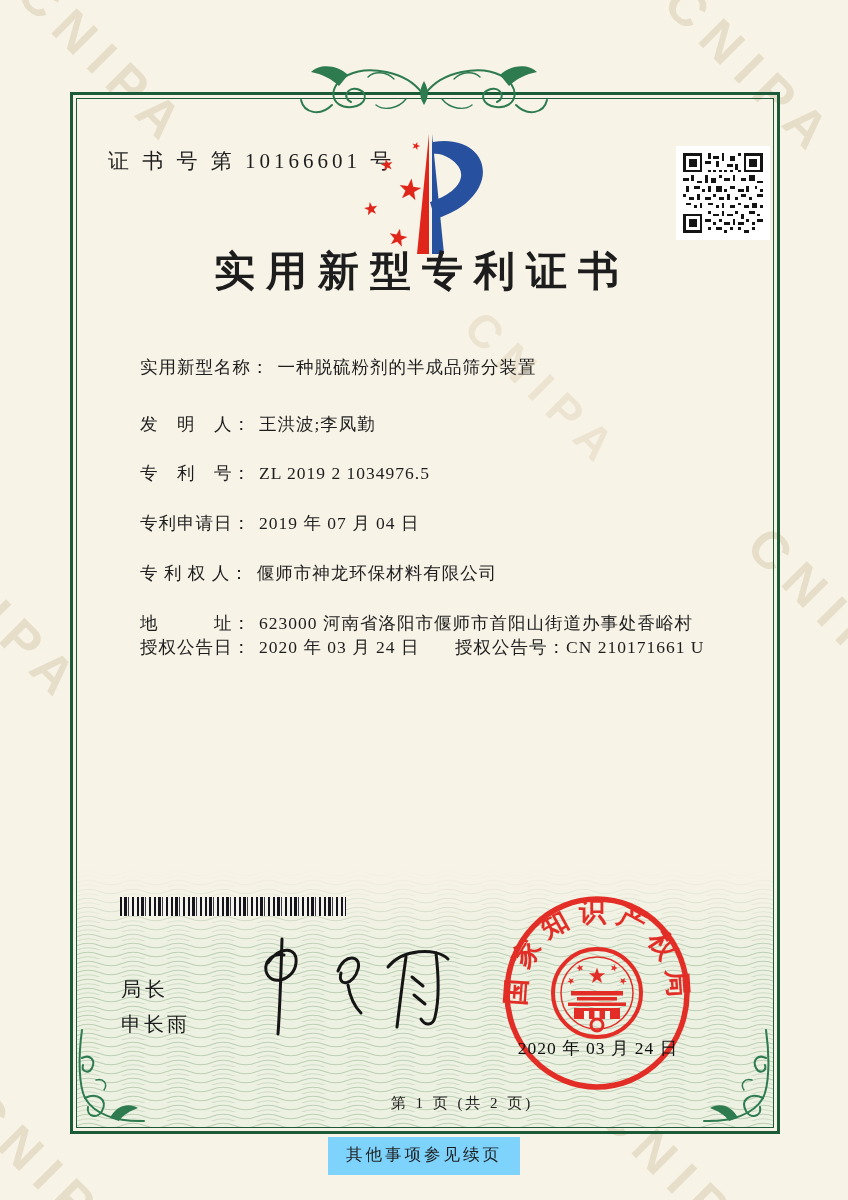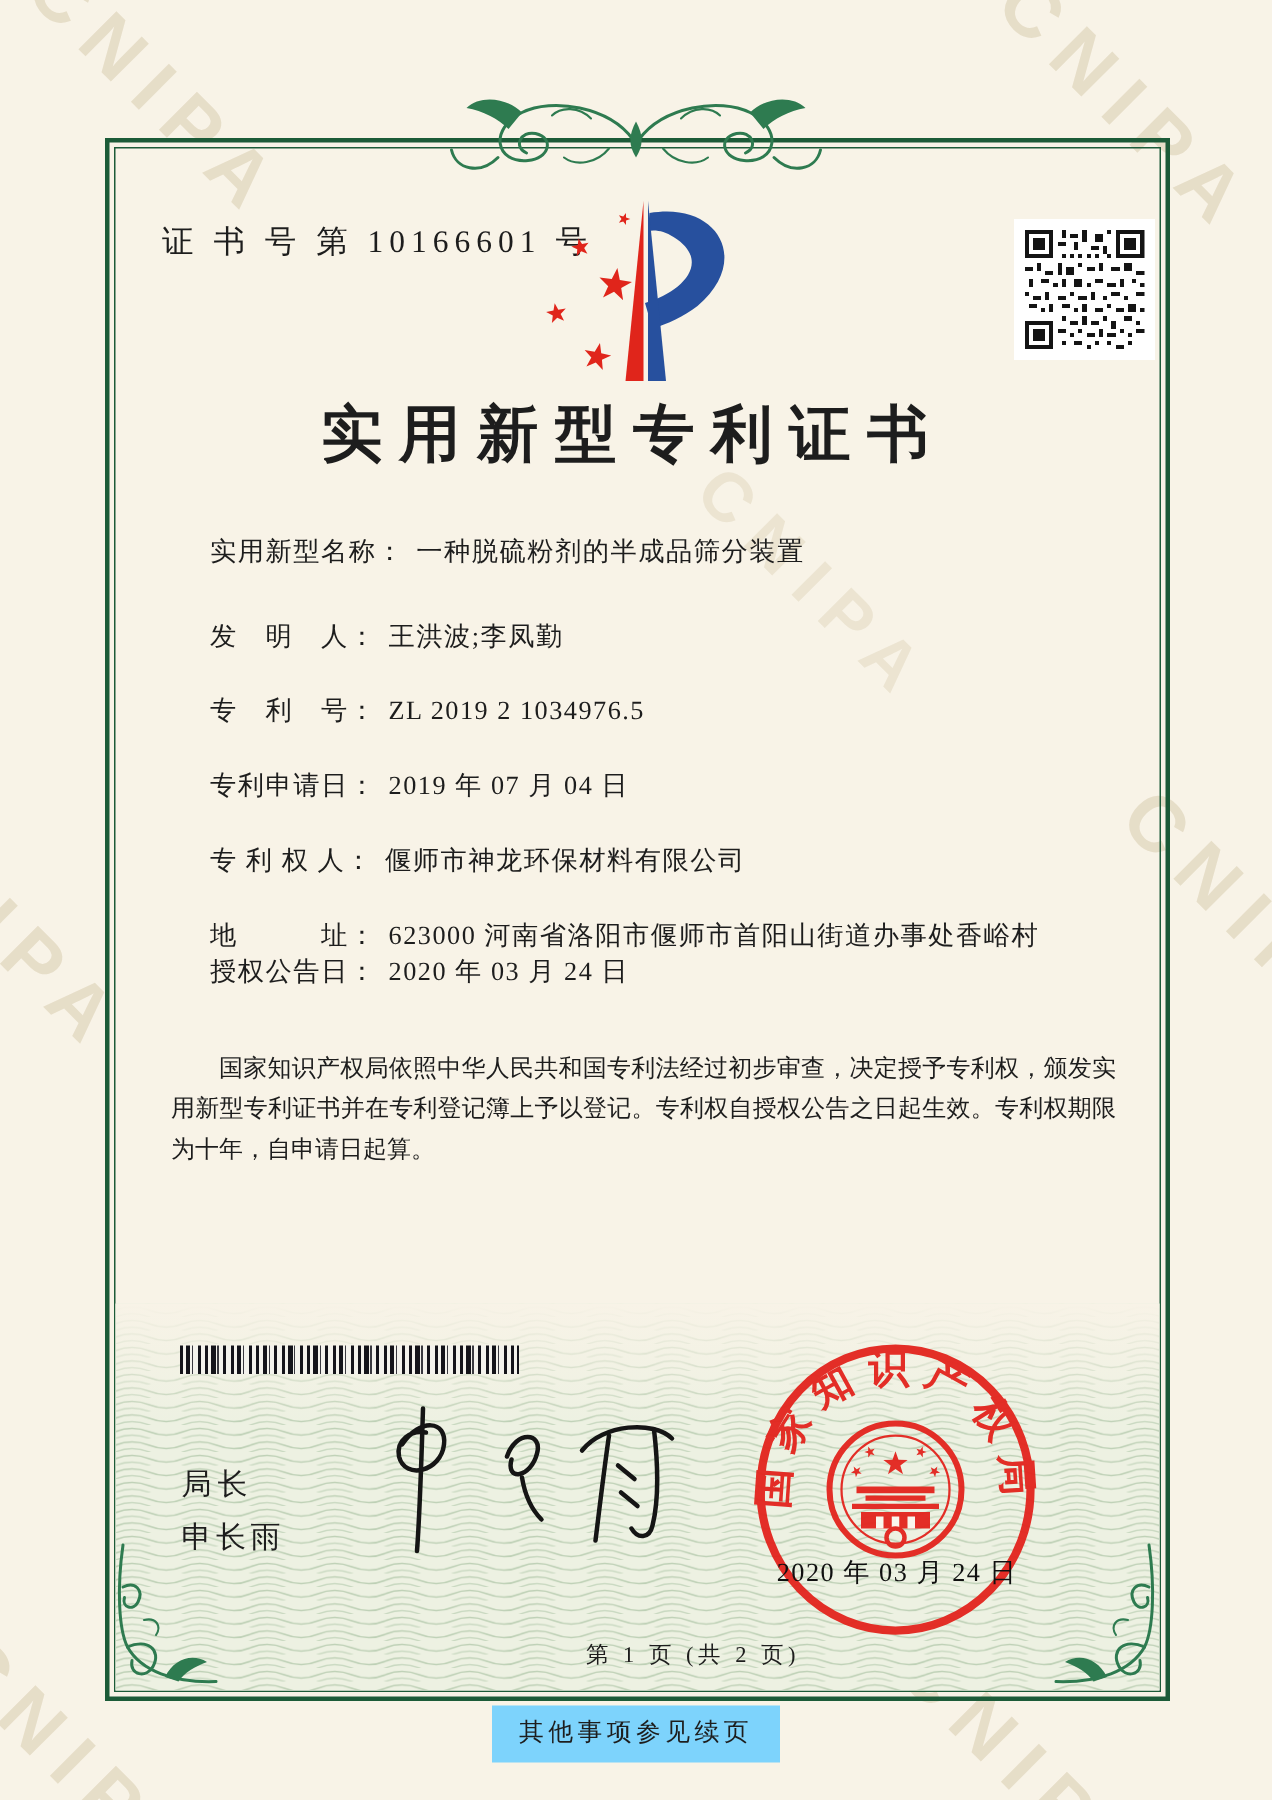--- a/index.html
+++ b/index.html
@@ -46,21 +46,21 @@
   .corner-orn{position:absolute;width:72px;height:96px;z-index:3;}
   .corner-left{left:76px;top:1028px;}
   .corner-right{left:700px;top:1028px;transform:scaleX(-1);}
   
   .cert-no{position:absolute;left:108px;top:147px;font-size:21px;letter-spacing:4px;z-index:4;}
   .logo{position:absolute;left:352px;top:130px;width:148px;height:130px;z-index:4;}
   .qr-box{position:absolute;left:676px;top:146px;width:94px;height:94px;background:#ffffff;z-index:4;
           display:flex;align-items:center;justify-content:center;}
   .qr-box svg{width:80px;height:80px;}
   .title{
-    position:absolute;left:70px;top:262px;width:704px;text-align:center;
+    position:absolute;left:70px;top:244px;width:704px;text-align:center;
     font-size:41px;font-weight:bold;letter-spacing:11px;z-index:4;
   }
   
   .field-row{position:absolute;left:120px;font-size:17.5px;letter-spacing:1px;z-index:4;white-space:nowrap;margin-left:20px;}
   .fr1{top:355px;}.fr2{top:412px;}.fr3{top:461px;}.fr4{top:511px;}
   .fr5{top:561px;}.fr6{top:611px;}.fr7{top:635px;}
   .f-label{margin-right:8px;}
   .grant-no{position:absolute;left:315px;top:0;}
   
   .paragraphs{
@@ -292,24 +292,26 @@
   <span class="f-label">专利申请日：</span><span class="f-value">2019 年 07 月 04 日</span>
 </div>
 <div class="field-row fr5">
   <span class="f-label">专 利 权 人：</span><span class="f-value">偃师市神龙环保材料有限公司</span>
 </div>
 <div class="field-row fr6">
   <span class="f-label">地　　　址：</span><span class="f-value">623000 河南省洛阳市偃师市首阳山街道办事处香峪村</span>
 </div>
 <div class="field-row fr7">
   <span class="f-label">授权公告日：</span><span class="f-value">2020 年 03 月 24 日</span>
+  <span class="grant-no">
+    <span>授权公告号：</span><span>CN 210171661 U</span>
+  </span>
 </div>
 
 <div class="paragraphs">
-  <p>国家知识产权局依照中华人民共和国专利法经过初步审查，决定授予专利权，颁发实用新型专利证书并在专利登记簿上予以登记。专利权自授权公告之日起生效。专利权期限为十年，自申请日起算。</p>
 </div>
 
 <div class="barcode"></div>
 
 <div class="director-title">局长</div>
 <div class="director-name">申长雨</div>
 
 <svg class="signature" viewBox="0 0 220 108" aria-hidden="true">
   <g stroke="#151515" stroke-width="3" fill="none" stroke-linecap="round" stroke-linejoin="round">
     <path d="M28,30 C40,12 58,14 56,30 C54,48 30,54 26,38 C24,27 34,20 44,22"></path>

